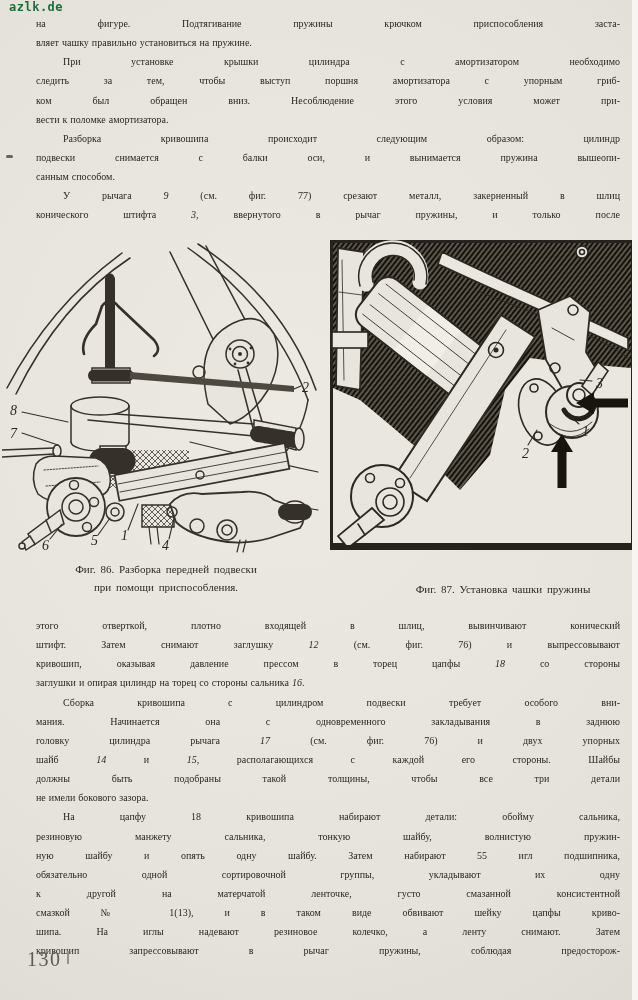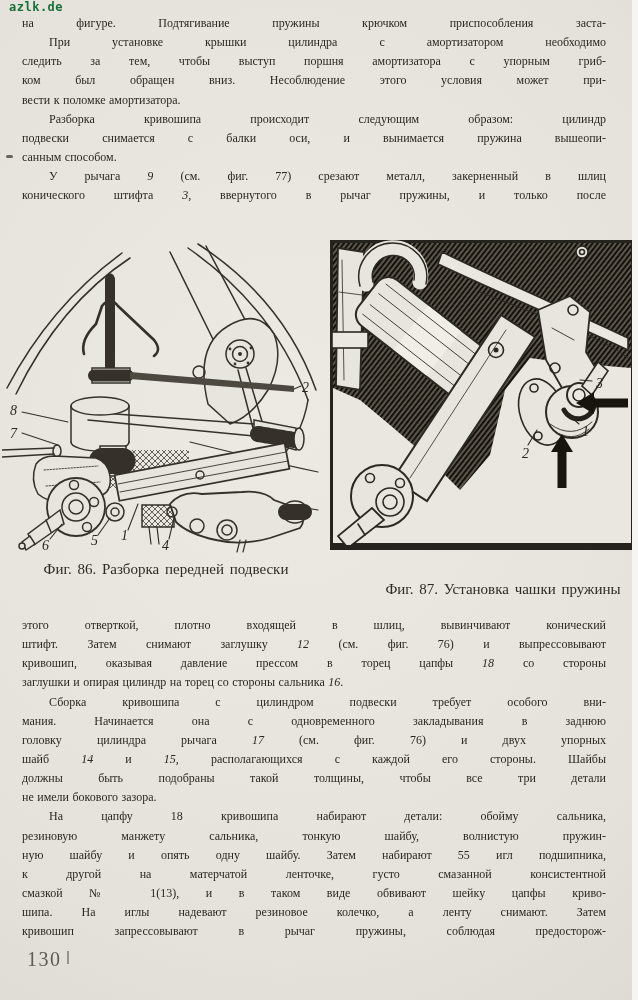--- a/index.html
+++ b/index.html
@@ -14,56 +14,57 @@
     color:#2b2722;
   }
   .edge-right{position:absolute;right:0;top:0;width:6px;height:100%;background:#f6f5f2;}
   .speck-a{position:absolute;left:6px;top:155px;width:7px;height:3px;background:#6a645c;border-radius:2px;}
   .speck-b{position:absolute;left:67px;top:951px;width:2px;height:13px;background:#97918a;}
   .watermark{
     position:absolute;left:9px;top:0;
     font-family:"DejaVu Sans Mono","Liberation Mono",monospace;
     font-size:12px;font-weight:bold;color:#16703a;letter-spacing:.5px;
   }
-  .tblock{position:absolute;left:22px;width:584px;font-size:12px;}
+  .tblock{position:absolute;left:36px;width:584px;font-size:10px;}
   .tblock-top{top:14px;}
   .tblock-bottom{top:606px;margin-top:10px;}
   .tline{
     height:19.15px;line-height:19.15px;overflow:hidden;
     text-align:justify;text-align-last:justify;
     word-spacing:.5px;
   }
   .tline.noj{text-align-last:left;}
   .tline.indent{text-indent:27px;}
   .tline i{font-style:italic;}
   .fig{position:absolute;margin:0;}
   .fig-86{left:2px;top:242px;}
   .fig-87{left:330px;top:240px;}
   .caption{
-    position:absolute;top:561px;font-size:15px;line-height:17.5px;
+    position:absolute;top:561px;font-size:11px;line-height:17.5px;
     text-align:center;color:#2e2a25;word-spacing:2px;
   }
   .cap-86{left:16px;width:300px;}
   .cap-87{left:353px;width:300px;margin-top:20px;}
   .page-number{
     position:absolute;left:27px;top:948px;font-size:20px;
     color:#5f5a52;letter-spacing:1.5px;
   }
   svg{display:block;}
   .callout{font-family:"Liberation Serif",serif;font-style:italic;font-size:14px;fill:#2c2822;}
 </style>
 </head>
 <body>
 
 <div class="page">
 
   <div class="watermark">azlk.de</div>
 
   <div class="tblock tblock-top">
       <div class="tline">на фигуре. Подтягивание пружины крючком приспособления заста-</div>
+      <div class="tline noj">вляет чашку правильно установиться на пружине.</div>
       <div class="tline indent">При установке крышки цилиндра с амортизатором необходимо</div>
       <div class="tline">следить за тем, чтобы выступ поршня амортизатора с упорным гриб-</div>
       <div class="tline">ком был обращен вниз. Несоблюдение этого условия может при-</div>
       <div class="tline noj">вести к поломке амортизатора.</div>
       <div class="tline indent">Разборка кривошипа происходит следующим образом: цилиндр</div>
       <div class="tline">подвески снимается с балки оси, и вынимается пружина вышеопи-</div>
       <div class="tline noj">санным способом.</div>
       <div class="tline indent">У рычага <i>9</i> (см. фиг. 77) срезают металл, закерненный в шлиц</div>
       <div class="tline">конического штифта <i>3</i>, ввернутого в рычаг пружины, и только после</div>
     </div>
@@ -266,39 +267,41 @@
         <text class="callout" x="252" y="196">1</text>
         <text class="callout" x="192" y="218">2</text>
       </g>
 
       <line x1="0" y1="307.5" x2="304" y2="307.5" stroke="#26231e" stroke-width="5"></line>
     </svg>
   </figure>
 
   <div class="caption cap-86">
     <div>Фиг. 86. Разборка передней подвески</div>
+    <div>при помощи приспособления.</div>
   </div>
   <div class="caption cap-87">
     <div>Фиг. 87. Установка чашки пружины</div>
   </div>
 
   <div class="tblock tblock-bottom">
       <div class="tline">этого отверткой, плотно входящей в шлиц, вывинчивают конический</div>
       <div class="tline">штифт. Затем снимают заглушку <i>12</i> (см. фиг. 76) и выпрессовывают</div>
       <div class="tline">кривошип, оказывая давление прессом в торец цапфы <i>18</i> со стороны</div>
       <div class="tline noj">заглушки и опирая цилиндр на торец со стороны сальника <i>16</i>.</div>
       <div class="tline indent">Сборка кривошипа с цилиндром подвески требует особого вни-</div>
       <div class="tline">мания. Начинается она с одновременного закладывания в заднюю</div>
       <div class="tline">головку цилиндра рычага <i>17</i> (см. фиг. 76) и двух упорных</div>
       <div class="tline">шайб <i>14</i> и <i>15</i>, располагающихся с каждой его стороны. Шайбы</div>
       <div class="tline">должны быть подобраны такой толщины, чтобы все три детали</div>
       <div class="tline noj">не имели бокового зазора.</div>
       <div class="tline indent">На цапфу 18 кривошипа набирают детали: обойму сальника,</div>
       <div class="tline">резиновую манжету сальника, тонкую шайбу, волнистую пружин-</div>
       <div class="tline">ную шайбу и опять одну шайбу. Затем набирают 55 игл подшипника,</div>
+      <div class="tline">обязательно одной сортировочной группы, укладывают их одну</div>
       <div class="tline">к другой на матерчатой ленточке, густо смазанной консистентной</div>
       <div class="tline">смазкой № 1(13), и в таком виде обвивают шейку цапфы криво-</div>
       <div class="tline">шипа. На иглы надевают резиновое колечко, а ленту снимают. Затем</div>
       <div class="tline">кривошип запрессовывают в рычаг пружины, соблюдая предосторож-</div>
     </div>
 
   <div class="page-number">130</div>
 
   <div class="edge-right"></div>
   <div class="speck-a"></div>

